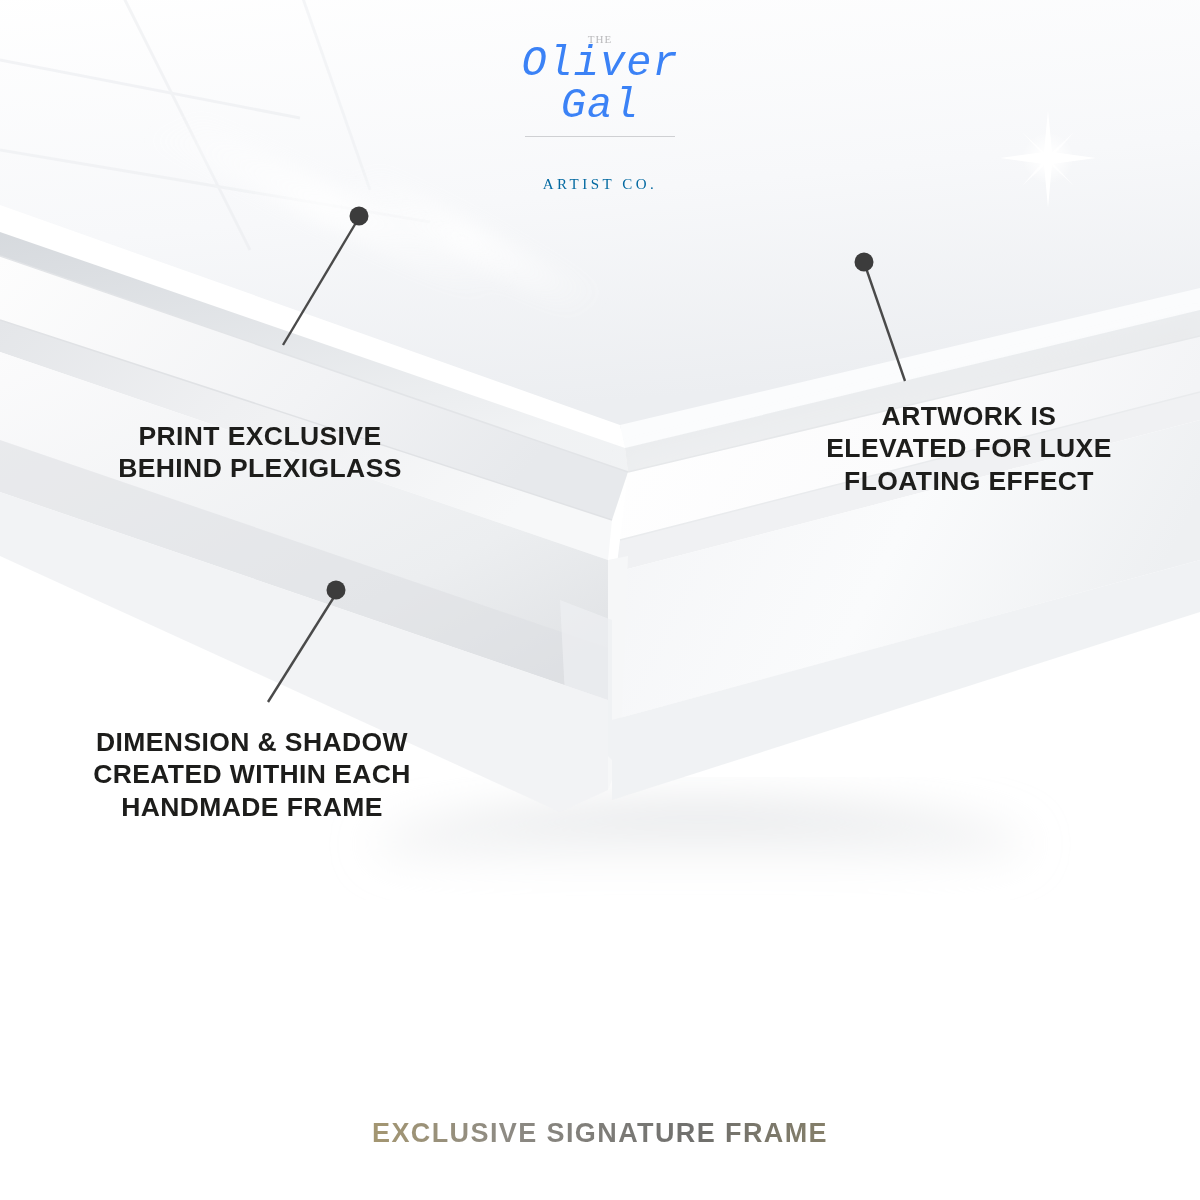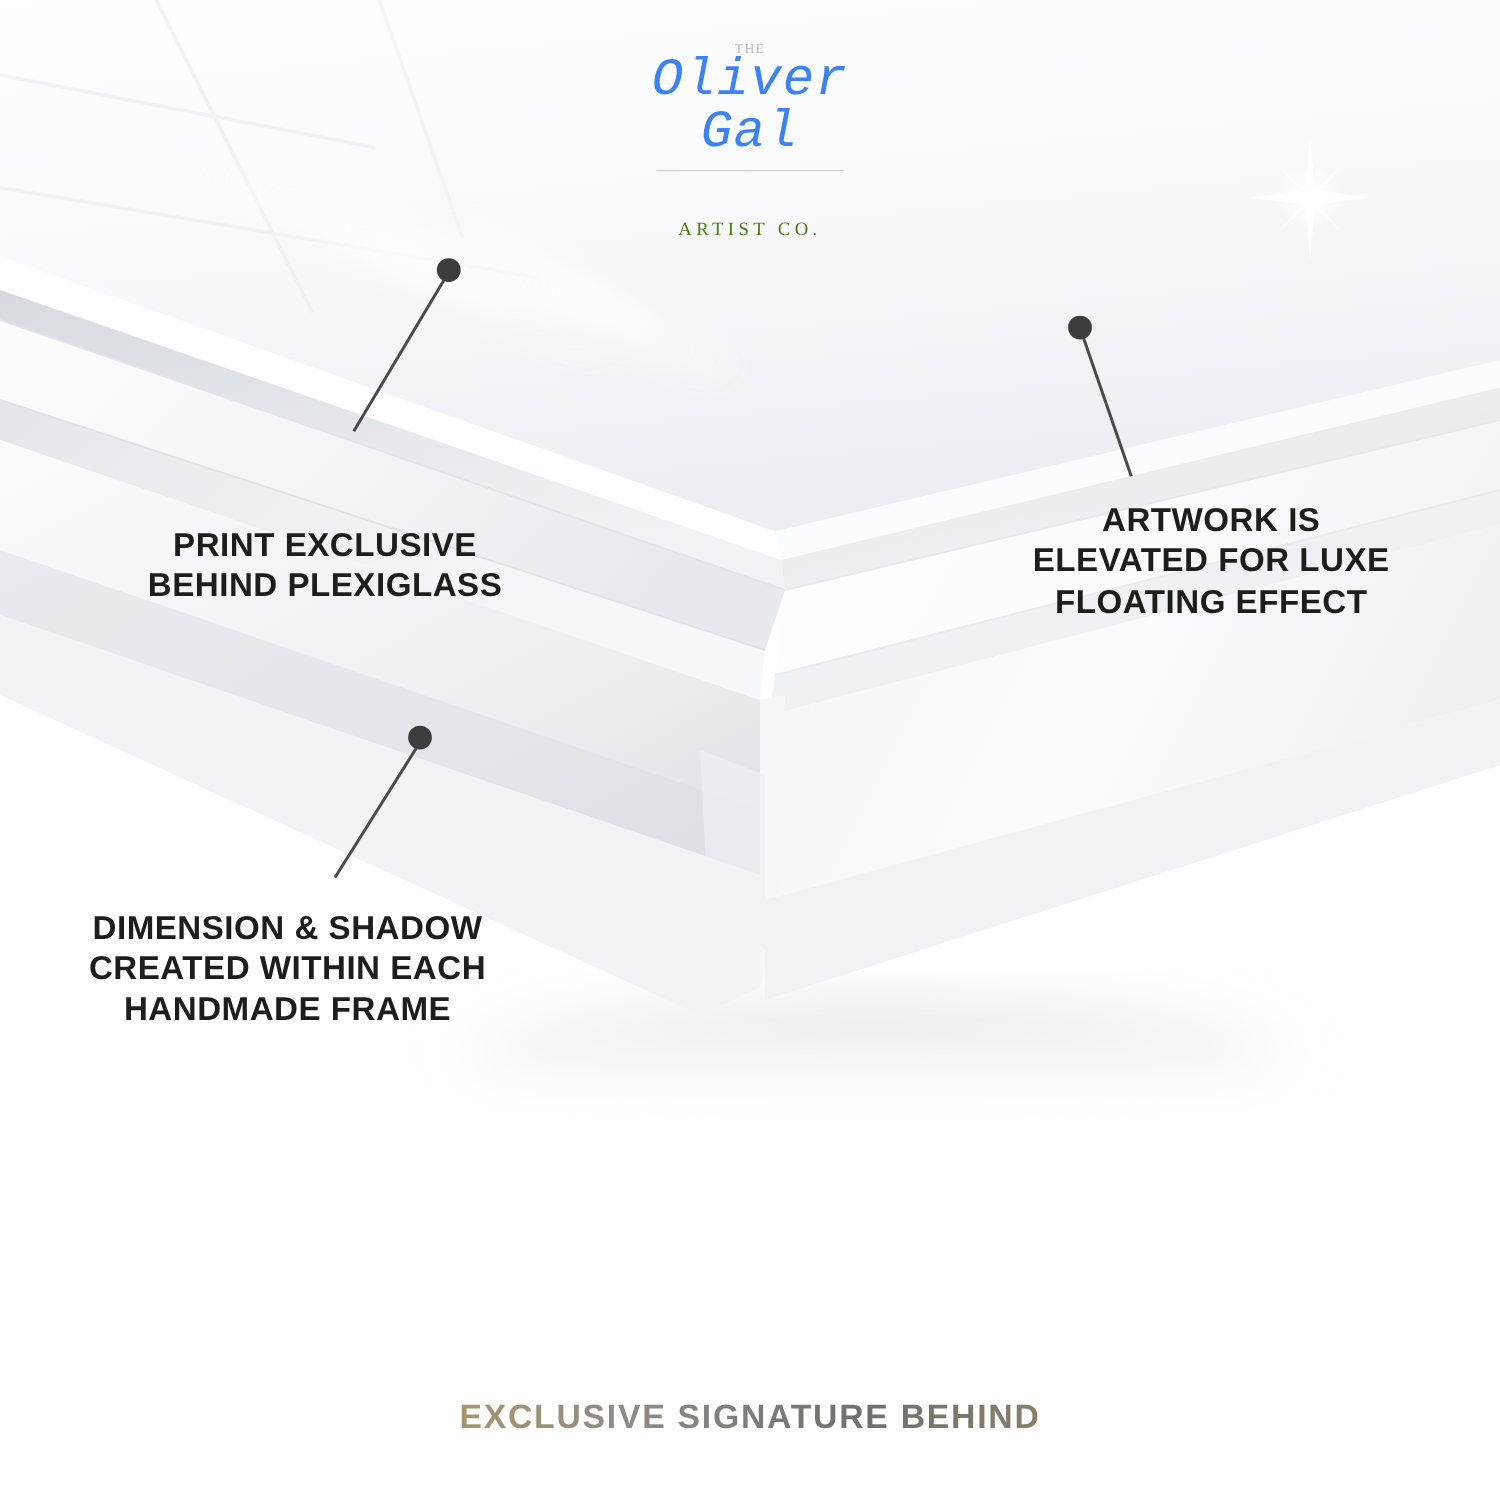--- a/index.html
+++ b/index.html
@@ -59,21 +59,21 @@
   #brand-logo .brand-rule {
     width: 150px;
     height: 1px;
     background: #cfd0d3;
     margin: 9px auto 7px auto;
   }
   #brand-logo .brand-sub {
     font-family: "Liberation Serif", serif;
     font-size: 15px;
     letter-spacing: 3.5px;
-    color: #4d7c0f;
+    color: #0369a1;
     display: block;
     margin-top: 40px;
   }
 
   
   .callout {
     position: absolute;
     color: #1d1d1b;
     font-size: 26.5px;
     font-weight: 700;
@@ -87,21 +87,21 @@
     width: 400px;
     text-align: center;
   }
   #callout-floating {
     left: 784px;
     top: 400px;
     width: 370px;
     text-align: center;
   }
   #callout-dimension {
-    left: 15px;
+    left: 37px;
     top: 726px;
     width: 430px;
     text-align: center;
   }
 
   
   #footer-caption {
     position: absolute;
     left: 0;
     top: 1118px;
@@ -261,15 +261,15 @@
 BEHIND PLEXIGLASS</div>
 
   <div class="callout" id="callout-floating">ARTWORK IS
 ELEVATED FOR LUXE
 FLOATING EFFECT</div>
 
   <div class="callout" id="callout-dimension">DIMENSION &amp; SHADOW
 CREATED WITHIN EACH
 HANDMADE FRAME</div>
 
-  <div id="footer-caption">EXCLUSIVE SIGNATURE BEHIND</div>
+  <div id="footer-caption">EXCLUSIVE SIGNATURE FRAME</div>
 
 </div>
 
 </body></html>

